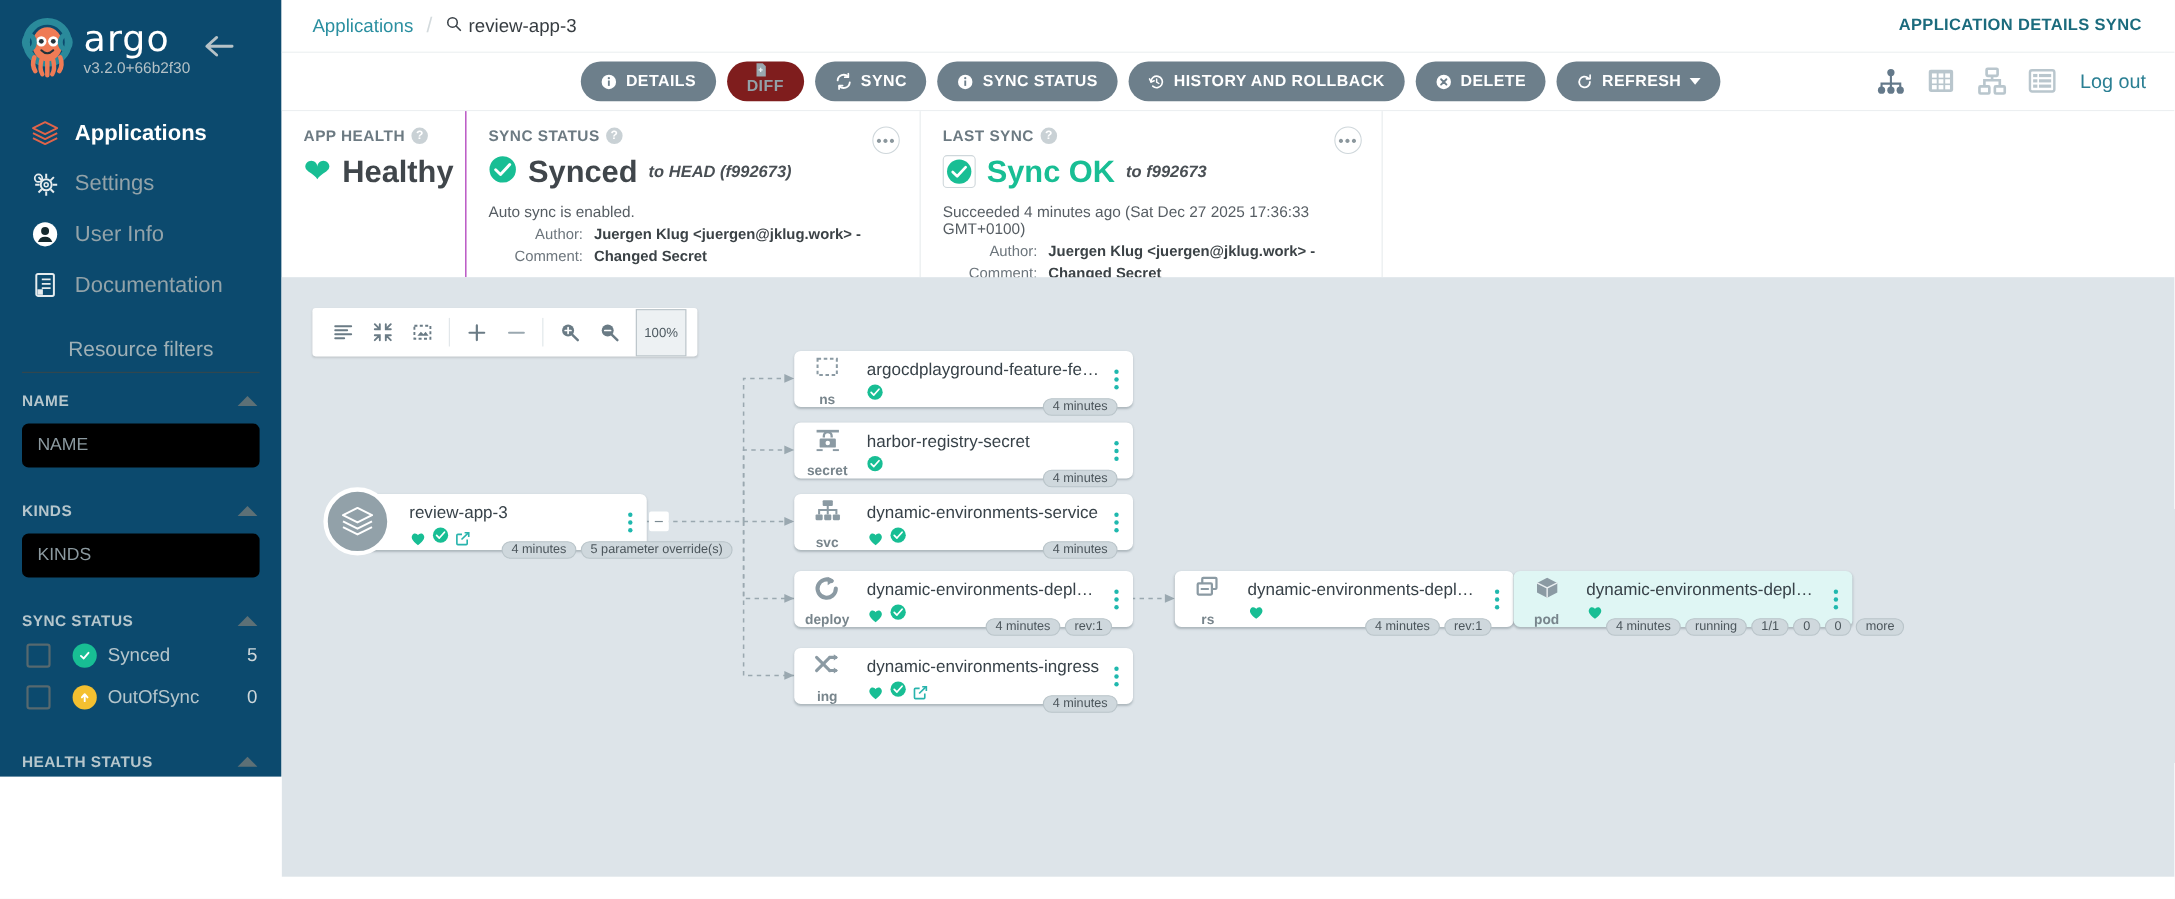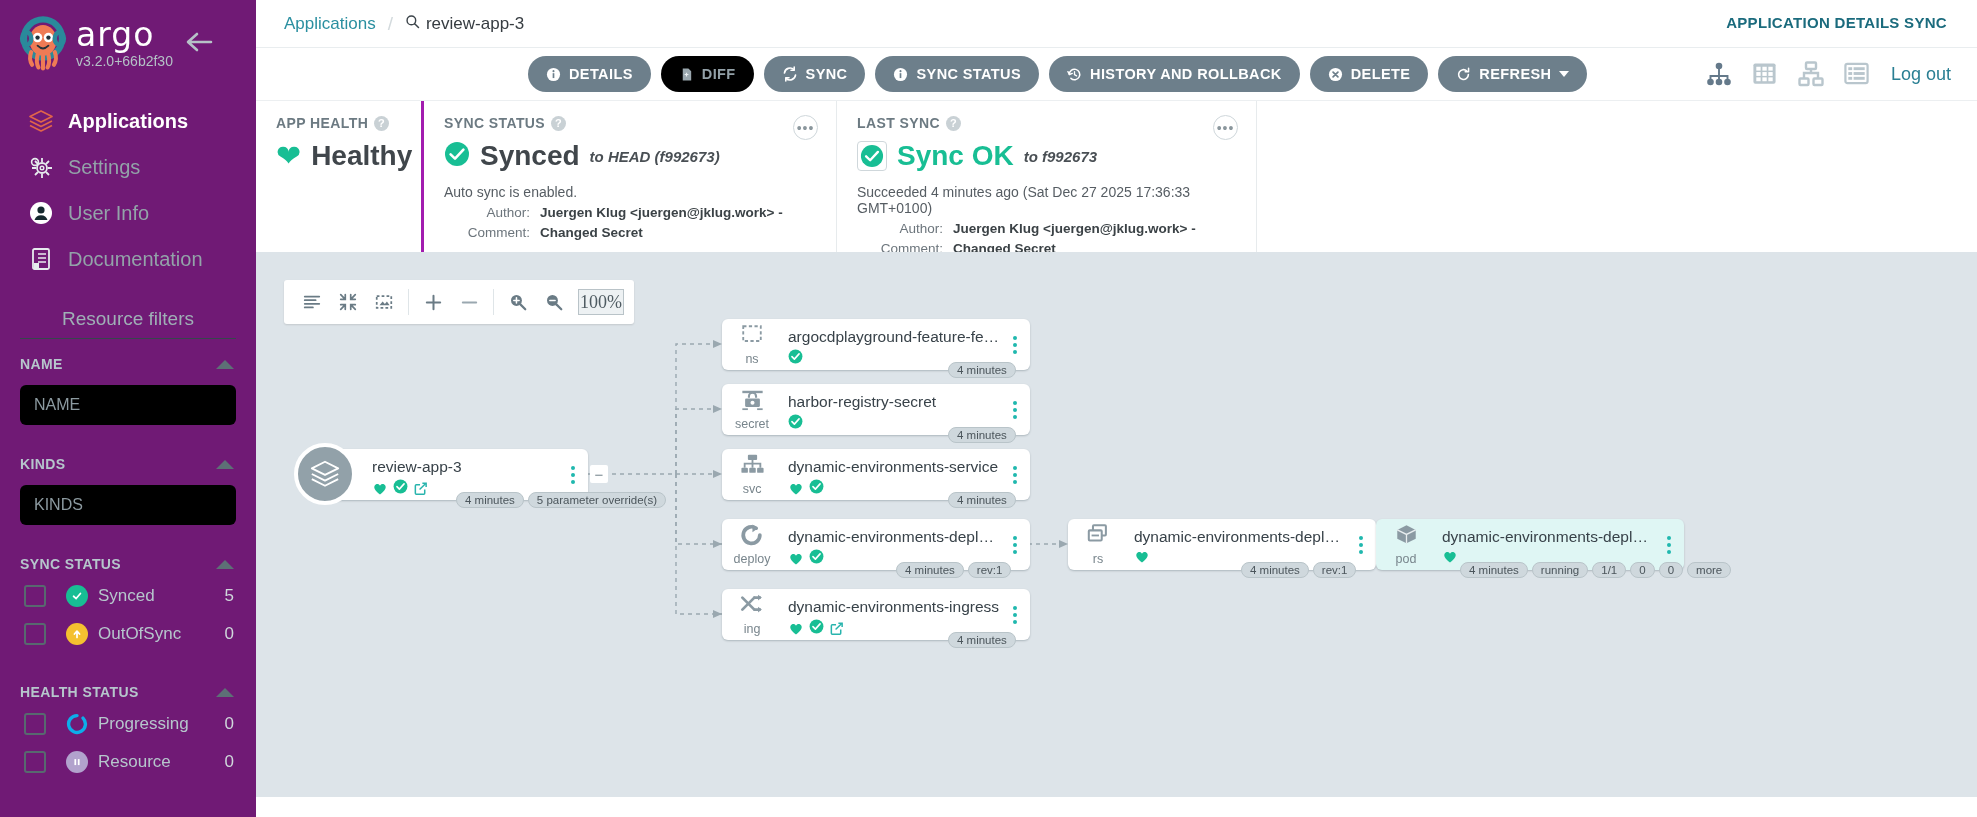--- a/index.html
+++ b/index.html
@@ -6,22 +6,22 @@
   html, body {
     width: 1977px; height: 817px;
     font-family: "Liberation Sans", sans-serif;
     overflow: hidden;
     background: #fff;
   }
   #root { position: relative; width: 1977px; height: 817px; display: flex; }
 
   
   .sidebar {
-    width: 256px; height: 817px;
-    background: #701a75;
+    width: 256px; height: 706px;
+    background: #0c4a6e;
     color: #dfe7e9;
     flex: 0 0 256px;
     position: relative;
     overflow: hidden;
   }
   .sb-brand { display: flex; align-items: center; padding: 14px 0 0 14px; position: relative; }
   .octo { width: 58px; height: 58px; position: relative; flex: 0 0 58px; }
   .brand-text { margin-left: 4px; }
   .brand-word {
     font-size: 33px; letter-spacing: 1px; color: #fff; font-weight: 400;
@@ -88,32 +88,32 @@
     color: #1b6b7d; font-size: 15px; font-weight: bold; letter-spacing: .3px; cursor: pointer;
   }
 
   .actionbar { height: 52px; display: flex; align-items: center; padding-left: 270px; position: relative; background:#fff; }
   .actionbar .btns { position: absolute; left: 272px; top: 8px; display: flex; gap: 10px; }
   .abtn {
     height: 36px; border-radius: 18px; background: #6d7f8b; color: #fff;
     display: flex; align-items: center; padding: 0 18px; font-size: 14.5px;
     font-weight: bold; letter-spacing: .4px; cursor: pointer; white-space: nowrap;
   }
-  .abtn.disabled { background: #000000; color: #93a1a8; }
+  .abtn.disabled { background: #7f1d1d; color: #93a1a8; flex-direction: column; }
   .abtn .ai { margin-right: 8px; display: flex; align-items: center; }
   .caret-dn { width:0;height:0;border-left:5px solid transparent;border-right:5px solid transparent;border-top:6px solid #fff; margin-left:8px;}
 
   .viewicons { position: absolute; right: 26px; top: 12px; display: flex; align-items: center; gap: 18px; }
   .vi { width: 28px; height: 28px; cursor: pointer; color: #64798a; }
   .logout { color: #2a7f93; font-size: 18px; cursor: pointer; margin-left: 2px; }
 
   
   .statusstrip { display: flex; height: 152px; border-top: 1px solid #eceff1; }
   .st-col { padding: 14px 18px 0 20px; position: relative; }
-  .st-col.health { width: 168px; flex: 0 0 168px; border-right: 3px solid #a21caf; padding-left: 20px; }
+  .st-col.health { width: 168px; flex: 0 0 168px; border-right: 1px solid #a21caf; padding-left: 20px; }
   .st-col.sync { width: 413px; flex: 0 0 413px; border-right: 1px solid #e7ebed; }
   .st-col.lastsync { width: 420px; flex: 0 0 420px; border-right: 1px solid #e7ebed; }
   .st-col.spacer { flex: 1 1 auto; }
   .st-title { font-size: 14px; font-weight: bold; color: #6c7a82; letter-spacing: .4px; display: flex; align-items: center; }
   .qmark {
     width: 15px; height: 15px; border-radius: 50%; background: #c9d1d5; color: #fff;
     font-size: 11px; display: inline-flex; align-items: center; justify-content: center;
     margin-left: 6px; font-weight: bold;
   }
   .st-big { display: flex; align-items: center; margin-top: 9px; }
@@ -135,34 +135,34 @@
   
   .canvas { position: relative; background: #dde4e9; height: 545px; overflow: hidden; }
   .gtoolbar {
     position: absolute; left: 28px; top: 28px; height: 44px; background: #fff;
     border-radius: 3px; display: flex; align-items: center; padding: 0 10px;
     box-shadow: 0 1px 2px rgba(0,0,0,.12); gap: 0;
   }
   .gt-btn { width: 36px; height: 36px; display: flex; align-items: center; justify-content: center; color: #6a7b85; cursor: pointer; }
   .gt-div { width: 1px; height: 26px; background: #dfe5e8; margin: 0 6px; }
   .zoomval {
-    min-width: 46px; height: 26px; border: 1px solid #b9c3c8; background: #edf1f3;
-    color: #4f5b62; font-size: 18px; display: flex; align-items: center; justify-content: center;
-    margin-left: 6px; cursor: text; font-family: Liberation Serif, serif;
+    min-width: 46px; height: 43px; border: 1px solid #b9c3c8; background: #edf1f3;
+    color: #4f5b62; font-size: 12px; display: flex; align-items: center; justify-content: center;
+    margin-left: 6px; cursor: text;
   }
 
   
   .node {
     position: absolute; background: #fff; border-radius: 6px;
     box-shadow: 0 1px 2px rgba(30,50,60,.25); display: flex; align-items: stretch;
   }
   .node.highlight { background: #dff6f4; }
   .node-ic {
     width: 60px; flex: 0 0 60px; display: flex; flex-direction: column;
-    align-items: center; justify-content: flex-start; color: #8b9aa3; padding-top: 4px;
+    align-items: center; justify-content: space-between; color: #8b9aa3; padding-top: 4px; font-weight: bold;
   }
   .node-kind { font-size: 12.5px; color: #78858c; margin-top: 1px; }
   .node-body { flex: 1 1 auto; padding: 9px 0 0 6px; min-width: 0; }
   .node-name {
     font-size: 15.5px; color: #384249; white-space: nowrap; overflow: hidden;
     text-overflow: ellipsis;
   }
   .node-badges { display: flex; align-items: center; gap: 5px; margin-top: 3px; }
   .node-menu {
     width: 30px; flex: 0 0 30px; display: flex; align-items: center; justify-content: center;

